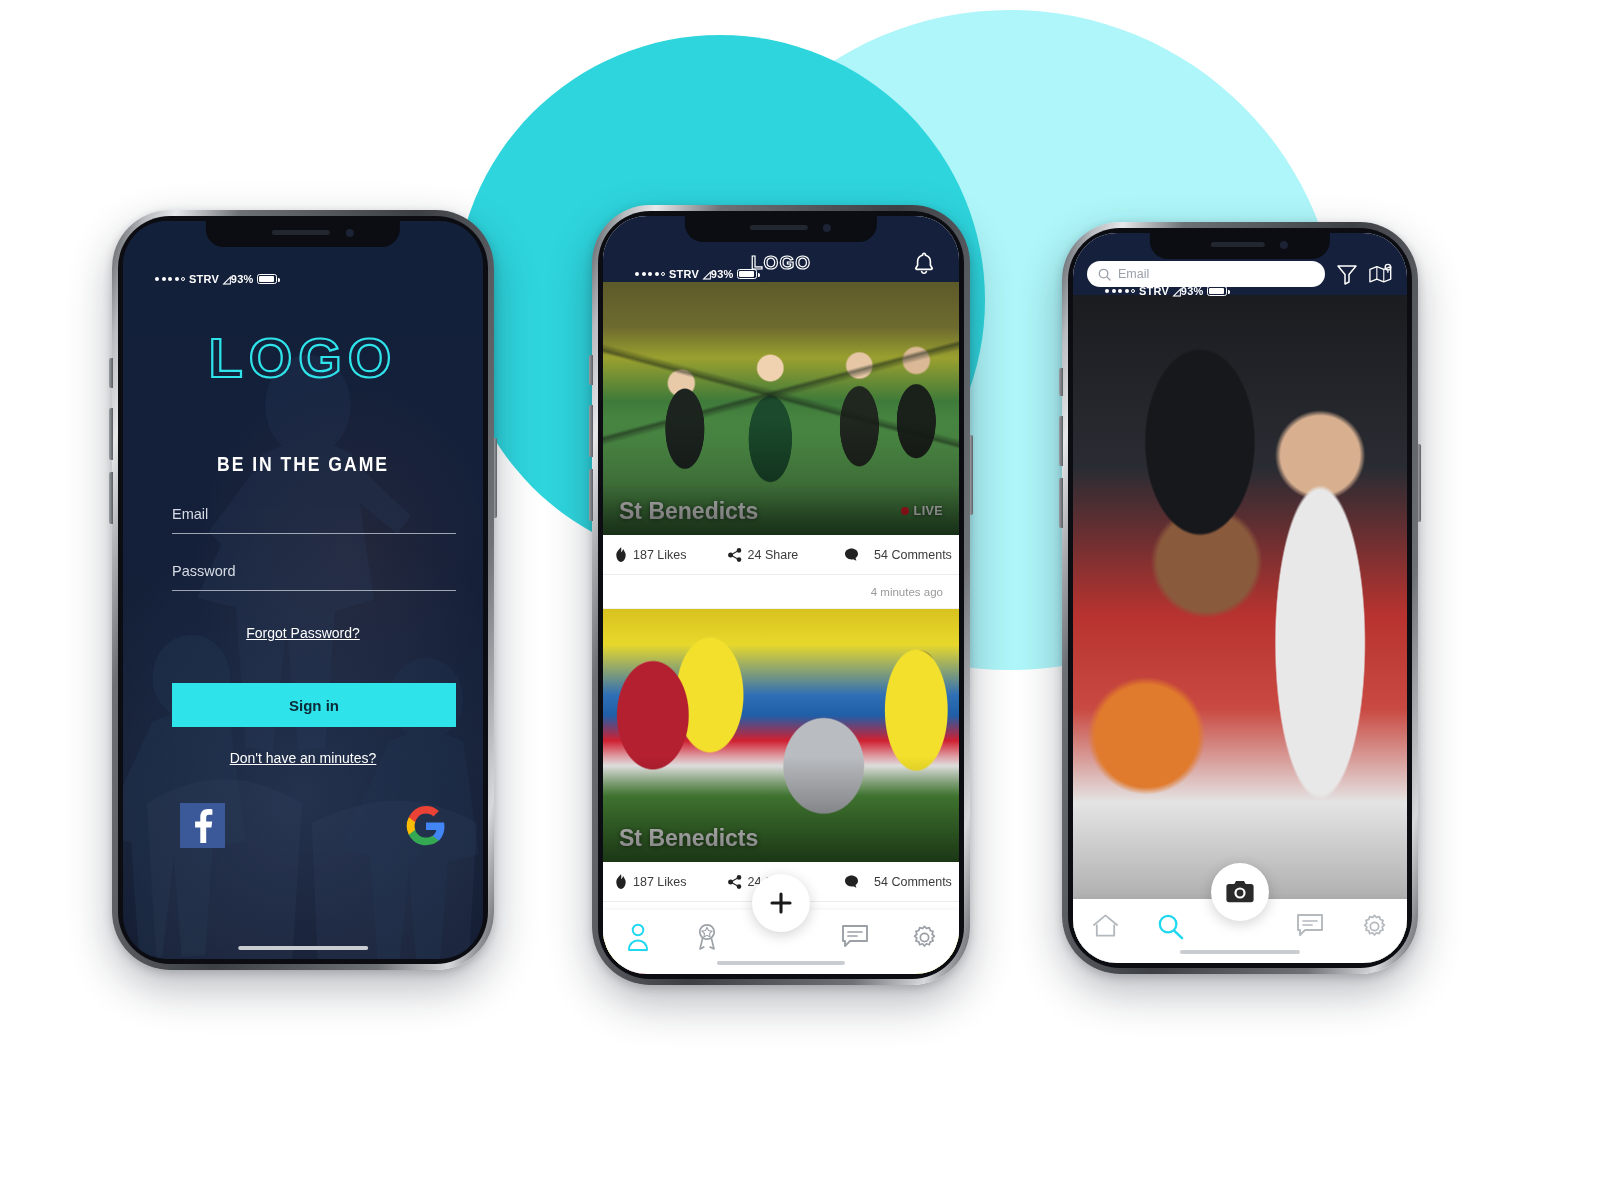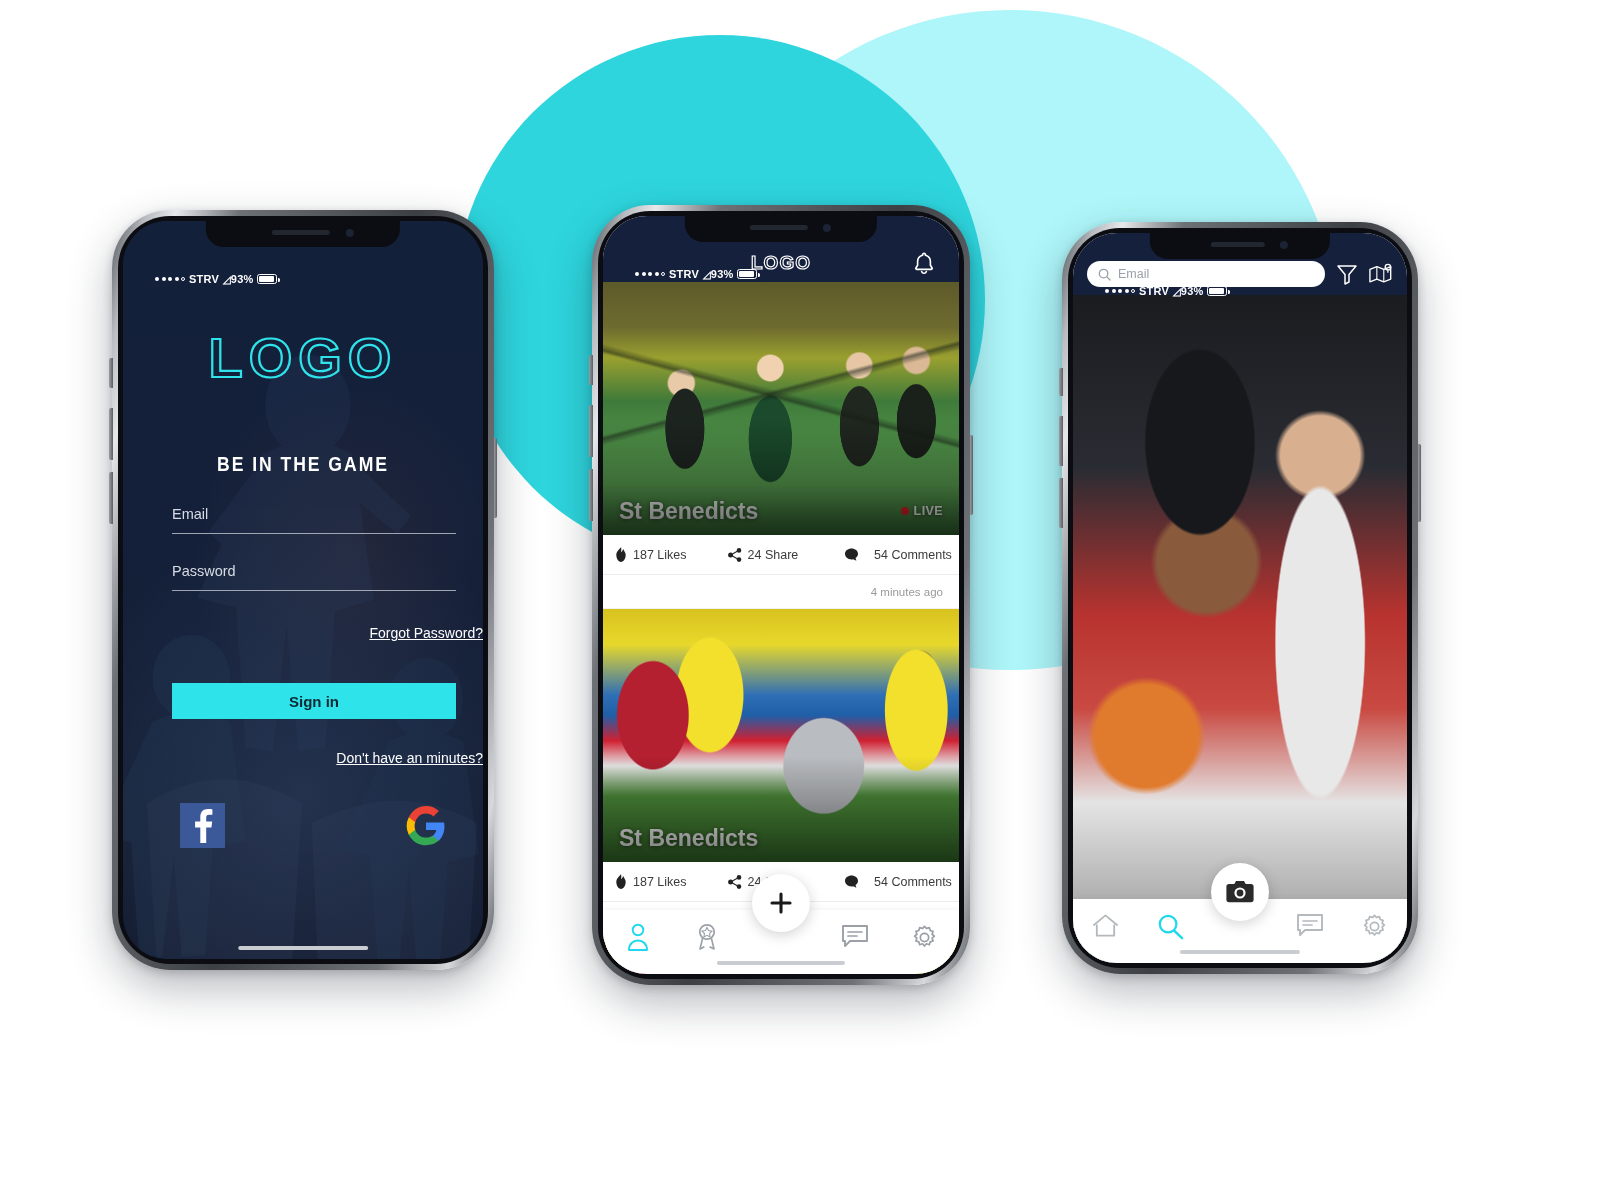--- a/index.html
+++ b/index.html
@@ -94,27 +94,27 @@
     color:#ffffff; font-size:20px; font-weight:bold; letter-spacing:2.2px;
     font-family:"Liberation Sans Narrow","Liberation Sans",sans-serif;
     transform:scaleX(.88);
   }
   .field { position:absolute; left:49px; width:284px; }
   .field .flabel { color:#d7dce5; font-size:14.5px; padding-bottom:11px; }
   .field .fline  { height:1.4px; background:#b6bdc9; opacity:.85; }
   #email-field    { top:285px; }
   #password-field { top:342px; }
   .link-underline {
-    position:absolute; left:0; right:0; text-align:right;
+    position:absolute; left:0; right:0; text-align:center;
     color:#ffffff; font-size:14px; text-decoration:underline;
   }
   #forgot-link { top:404px; }
   #signup-link { top:529px; }
   .signin-btn {
-    position:absolute; left:49px; top:462px; width:284px; height:36px;
+    position:absolute; left:49px; top:462px; width:284px; height:44px;
     background:#2FE3EA; color:#0c2a35; font-size:15px; font-weight:bold;
     display:flex; align-items:center; justify-content:center;
     border:none; cursor:pointer;
   }
   .socials { position:absolute; top:582px; left:49px; width:284px; height:48px; }
   #facebook-button {
     position:absolute; left:8px; top:0; width:45px; height:45px;
     background:#3B5998; display:flex; align-items:center; justify-content:center;
     cursor:pointer;
   }

